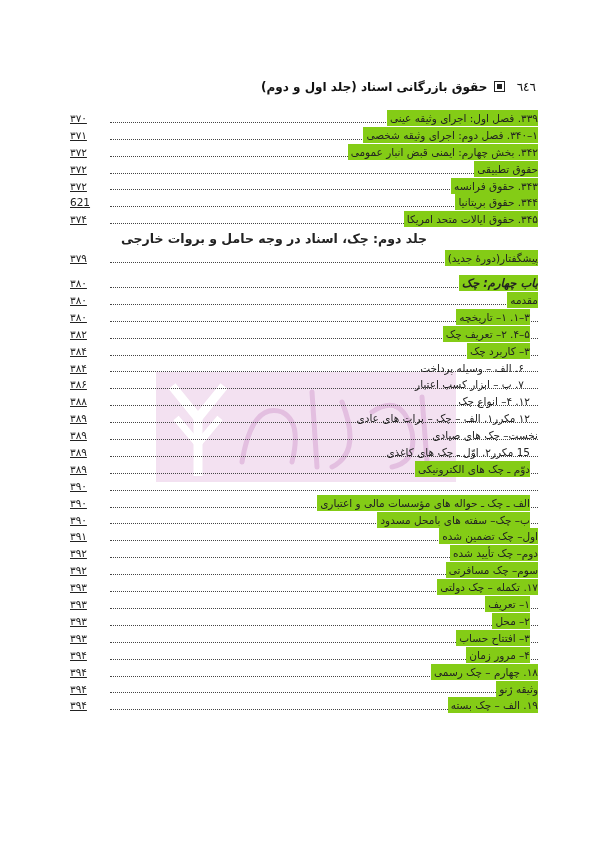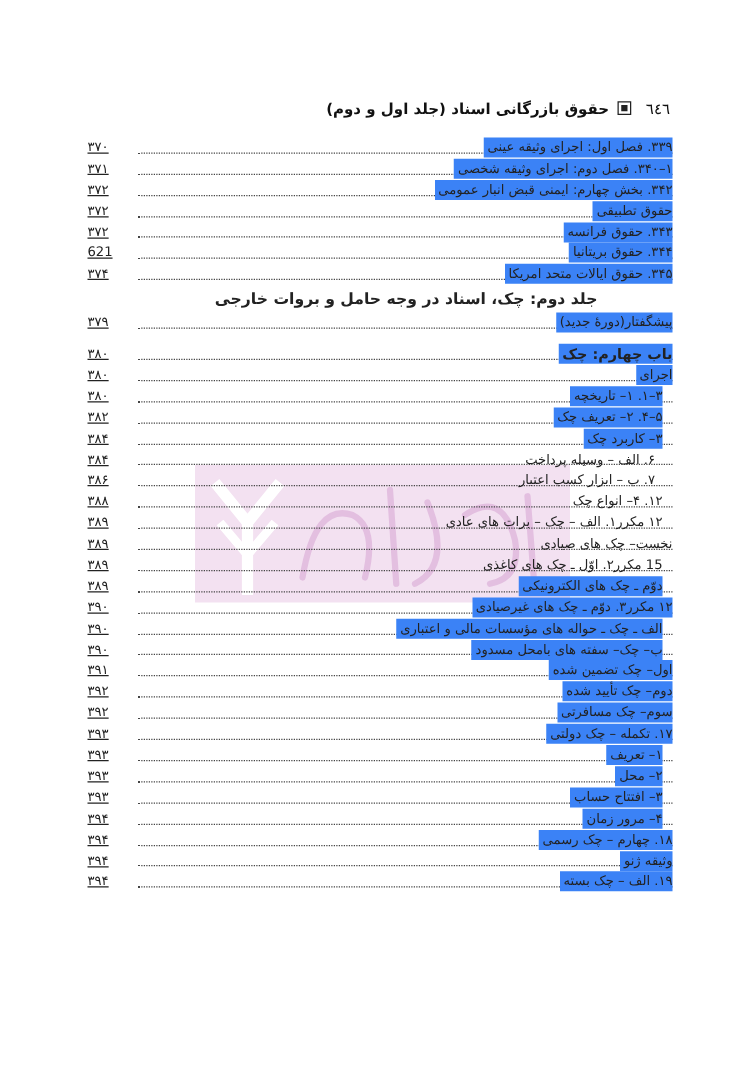--- a/index.html
+++ b/index.html
@@ -18,28 +18,28 @@
     .header .pgnum { font-weight: normal; margin-left: 4px; }
     .header .box-icon { display: inline-block; width: 9px; height: 9px; border: 1px solid #222;
                         position: relative; margin: 0 3px; vertical-align: -1px; }
     .header .box-icon::after { content: ""; position: absolute; left: 2px; top: 2px; width: 5px; height: 5px; background: #222; }
 
     .toc { position: absolute; left: 70px; width: 468px; top: 110px; z-index: 2; }
     .row { position: relative; height: 16.9px; direction: rtl; font-size: 10.5px; line-height: 16px;
            white-space: nowrap; }
     .row .dots { position: absolute; left: 40px; right: 0; bottom: 4px;
                  border-bottom: 1px dotted #444; height: 0; }
-    .row .title-wrap { position: absolute; right: 0; top: 0; background: #3b82f6; padding-left: 3px; z-index: 2; }
+    .row .title-wrap { position: absolute; right: 0; top: 0; background: #84cc16; padding-left: 3px; z-index: 2; }
     .row.on-wm .title-wrap { background: transparent; }
     .row .page-no { position: absolute; left: 0; top: 0; width: 36px; text-align: left; direction: rtl;
                     font-size: 10.5px; text-decoration: underline; }
     .row.indent1 .title-wrap { right: 8px; }
     .row.indent2 .title-wrap { right: 14px; margin-left: 43px; }
-    .row.bold .title-wrap { font-weight: bold; font-size: 11.5px; }
-    .volume-heading { position: relative; height: 22px; direction: rtl; text-align: right;
+    .row.bold .title-wrap { font-weight: bold; font-size: 11.5px; font-style: italic; }
+    .volume-heading { position: relative; height: 22px; direction: rtl; text-align: center;
                       font-size: 12.5px; font-weight: bold; line-height: 22px; padding-right: 60px; }
     .gap { height: 8px; }
   </style>
 </head>
 <body>
 
 <div class="page">
 
   <div class="watermark"></div>
   <svg class="wm-y" width="60" height="100" viewBox="0 0 60 100">
@@ -105,21 +105,21 @@
 
     <div class="gap"></div>
 
     <div class="row bold">
       <span class="dots"></span>
       <span class="title-wrap">باب چهارم: چک</span>
       <span class="page-no">۳۸۰</span>
     </div>
     <div class="row">
       <span class="dots"></span>
-      <span class="title-wrap">اجرای</span>
+      <span class="title-wrap">مقدمه</span>
       <span class="page-no">۳۸۰</span>
     </div>
     <div class="row indent1">
       <span class="dots"></span>
       <span class="title-wrap">۳–۱. ۱– تاریخچه</span>
       <span class="page-no">۳۸۰</span>
     </div>
     <div class="row indent1">
       <span class="dots"></span>
       <span class="title-wrap">۵–۴. ۲– تعریف چک</span>
@@ -160,21 +160,20 @@
       <span class="title-wrap">15 مکرر۲. اوّل ـ چک های کاغذی</span>
       <span class="page-no">۳۸۹</span>
     </div>
     <div class="row indent1">
       <span class="dots"></span>
       <span class="title-wrap">دوّم ـ چک های الکترونیکی</span>
       <span class="page-no">۳۸۹</span>
     </div>
     <div class="row">
       <span class="dots"></span>
-      <span class="title-wrap">۱۲ مکرر۳. دوّم ـ چک های غیرصیادی</span>
       <span class="page-no">۳۹۰</span>
     </div>
     <div class="row indent1">
       <span class="dots"></span>
       <span class="title-wrap">الف ـ چک ـ حواله های مؤسسات مالی و اعتباری</span>
       <span class="page-no">۳۹۰</span>
     </div>
     <div class="row indent1">
       <span class="dots"></span>
       <span class="title-wrap">ب– چک– سفته های بامحل مسدود</span>

